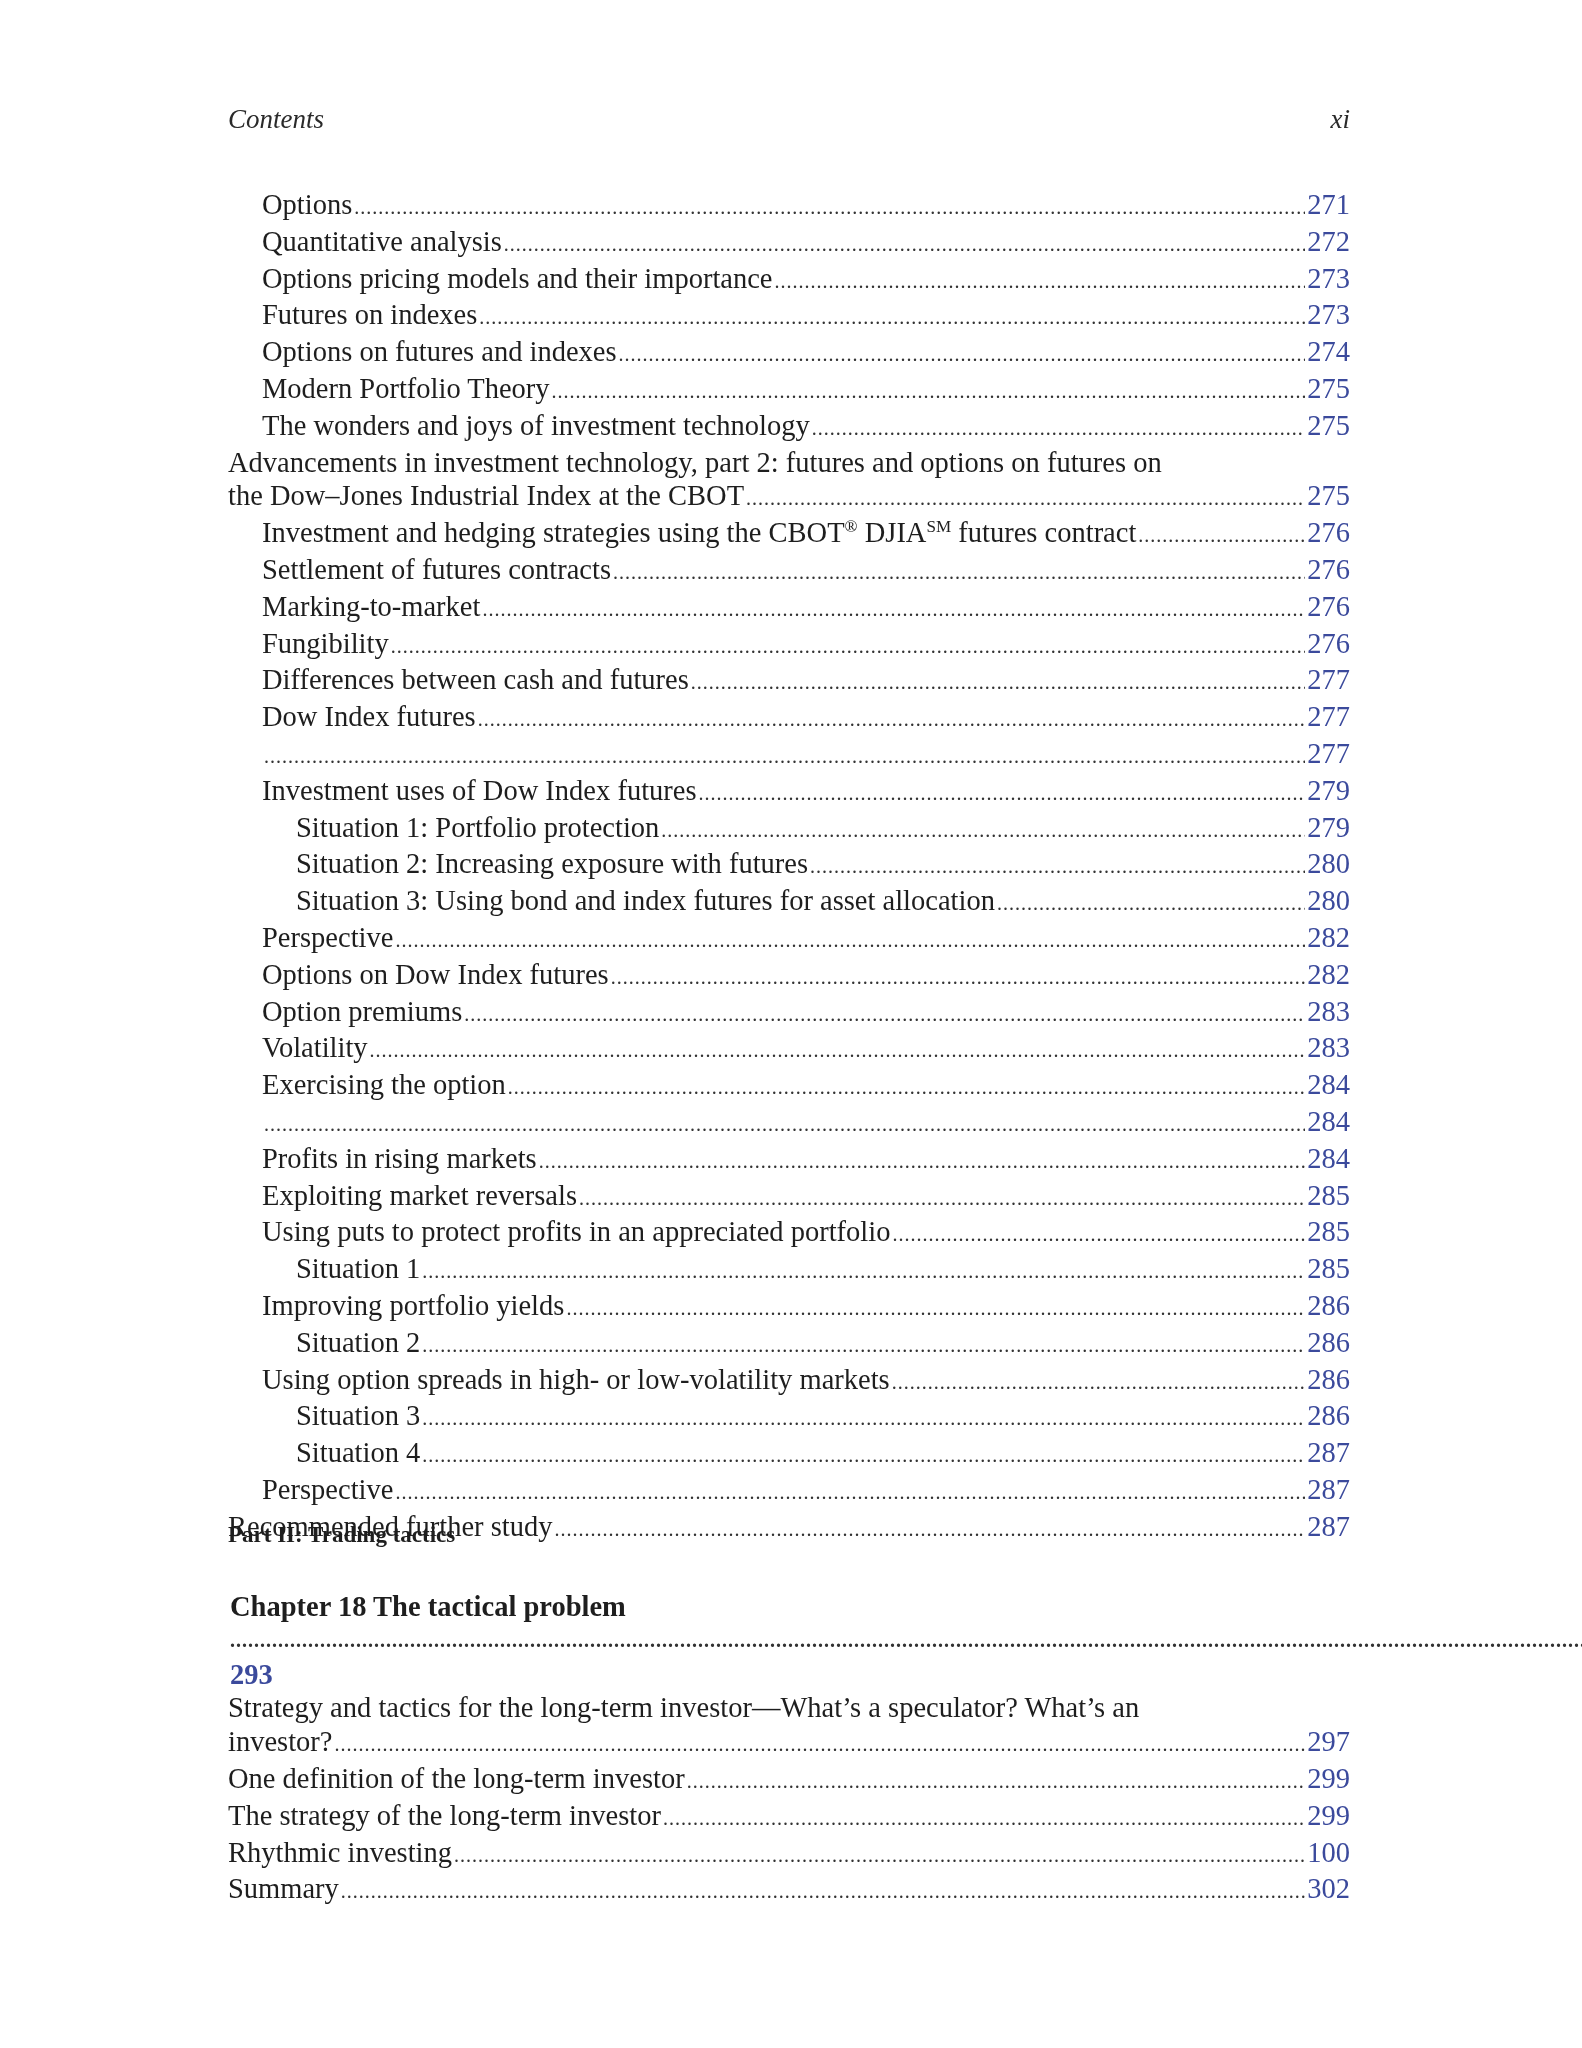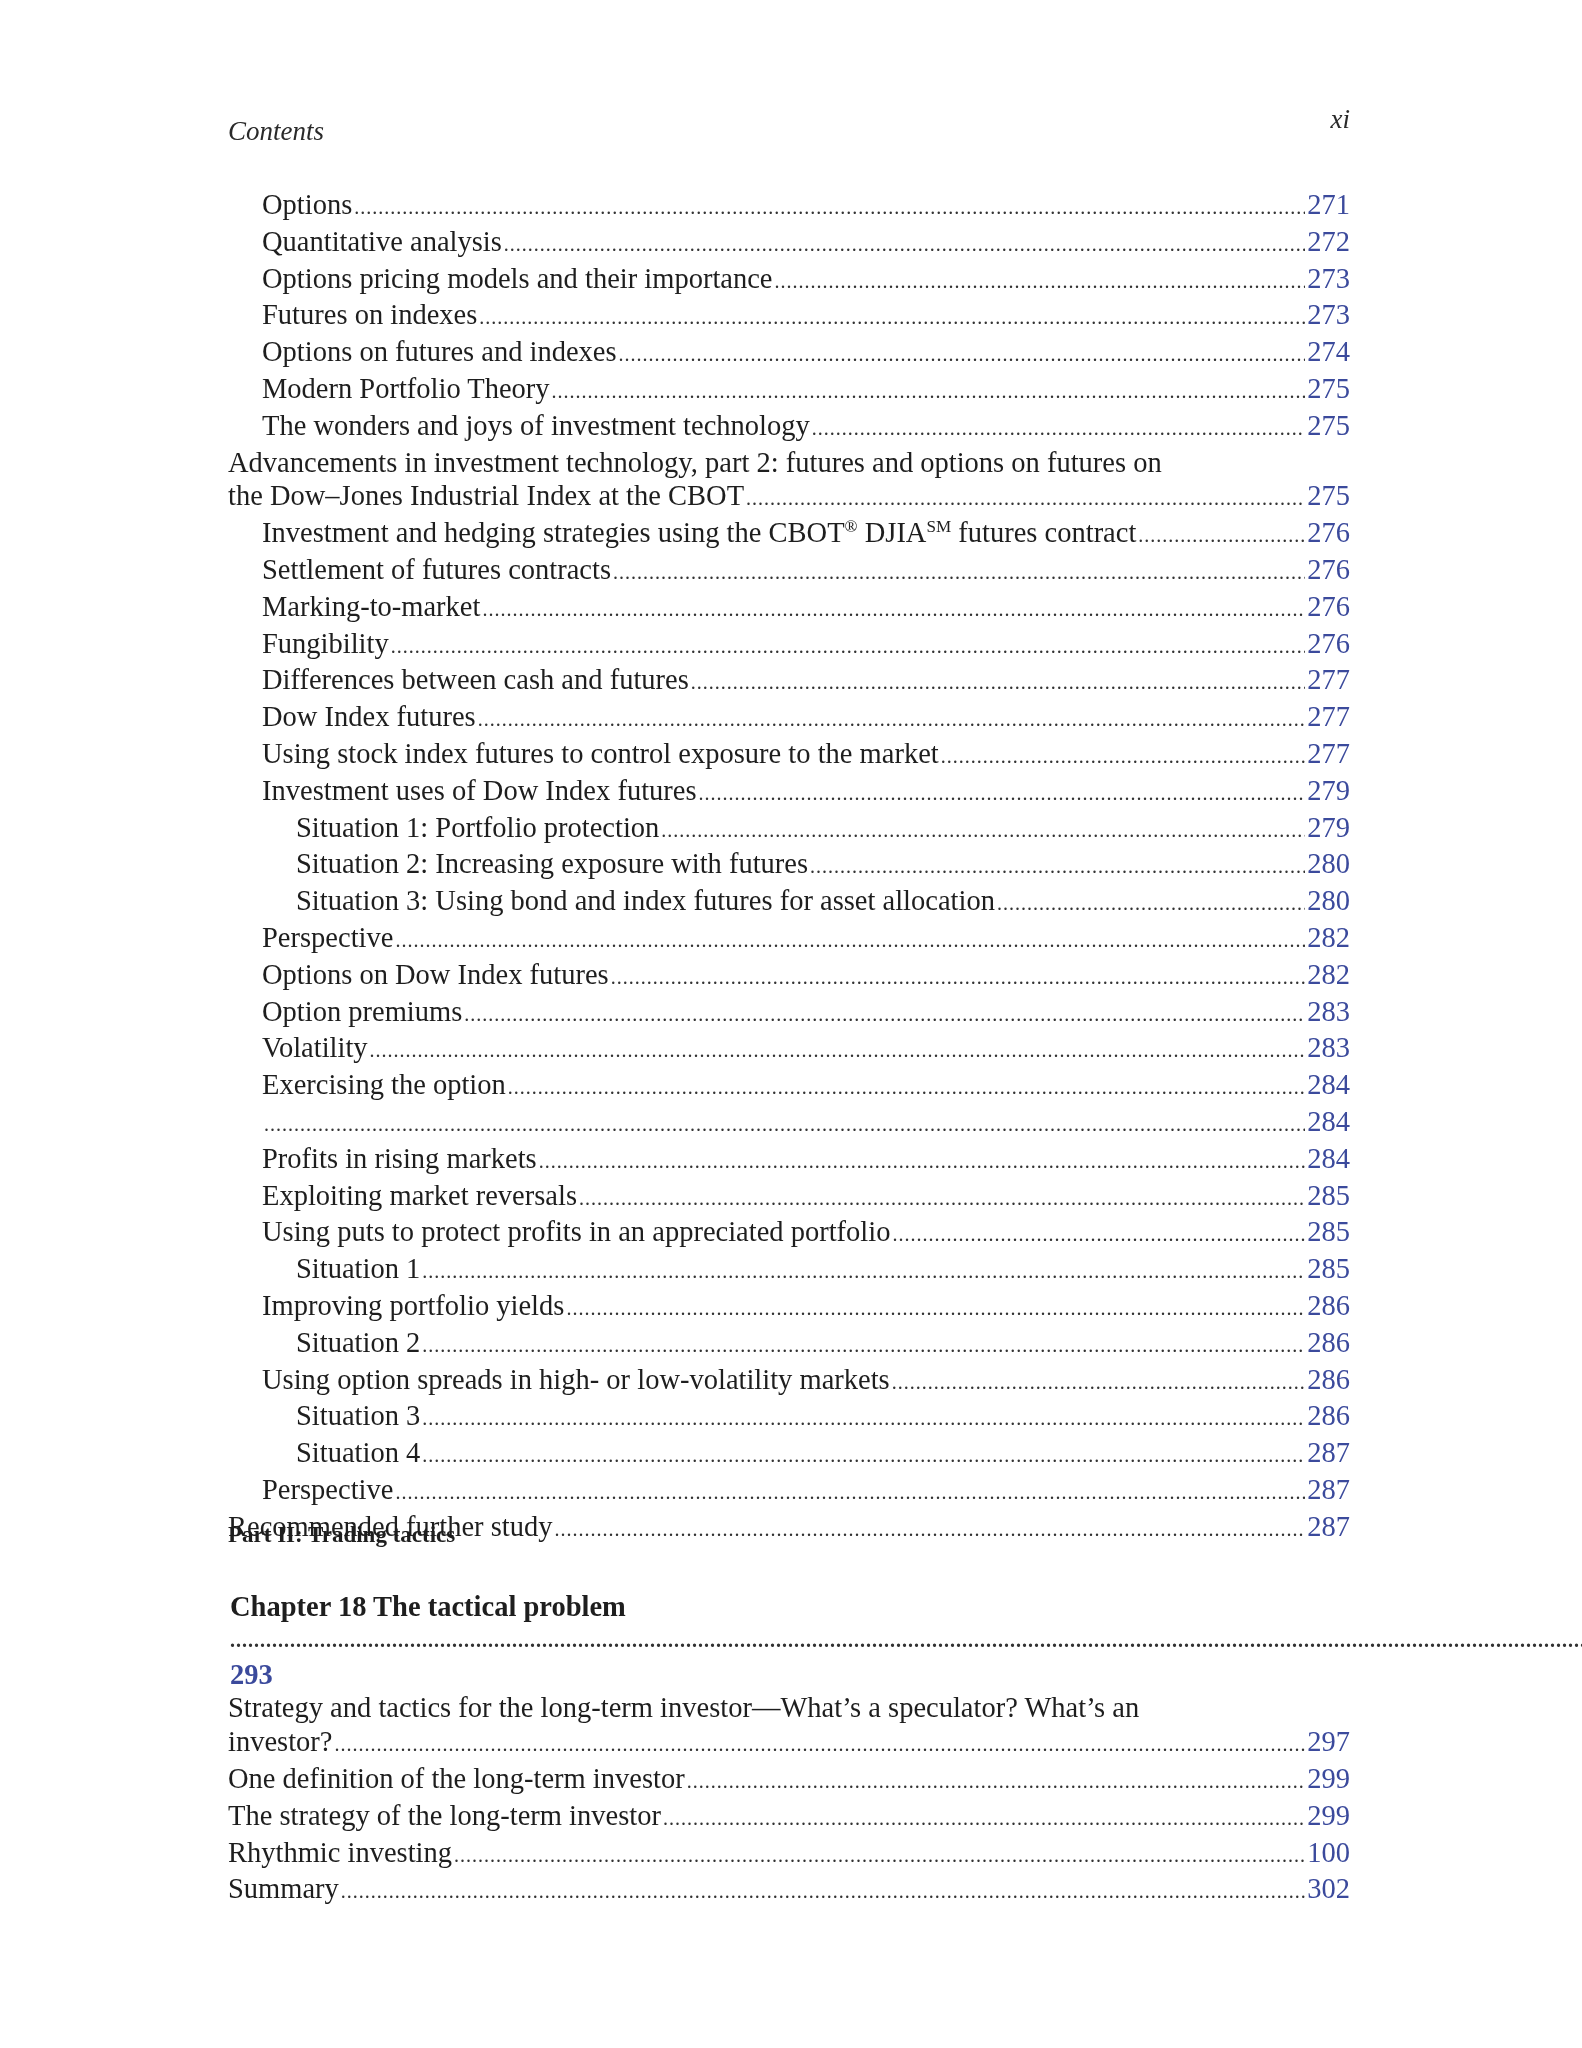--- a/index.html
+++ b/index.html
@@ -1,20 +1,20 @@
 <!DOCTYPE html>
 <html><head>
 <meta charset="utf-8">
 <style>
   html, body { margin: 0; padding: 0; background: #ffffff; }
   body { width: 1582px; height: 2048px; position: relative; overflow: hidden;
          font-family: "DejaVu Serif", "Liberation Serif", serif; color: #1e1e1e; }
   .page-header { position: absolute; top: 104px; left: 228px; width: 1122px; height: 36px;
                  font-family: "Liberation Serif", serif; font-style: italic; font-size: 27px; color: #2a2a2a; }
-  .page-header .title { position: absolute; left: 0; top: 12px; }
+  .page-header .title { position: absolute; left: 0; top: 0; }
   .page-header .pageno { position: absolute; right: 0; top: 0; }
   .toc { position: absolute; left: 228px; top: 188px; width: 1122px;
          font-family: "Liberation Serif", serif; font-size: 28.5px; line-height: 33.8px; }
   .row { display: flex; align-items: baseline; white-space: nowrap; }
   .row.l1 { padding-left: 0; }
   .row.l2 { padding-left: 34px; }
   .row.l3 { padding-left: 68px; text-align: center; }
   .row .label { flex: 0 0 auto; }
   .row .dots { flex: 1 1 auto; overflow: hidden; margin: 0 2px; color: #333; letter-spacing: 1px; font-size: 20px; }
   .row .dots::after { content: "....................................................................................................................................................................................................................................................................................................................."; }
@@ -102,21 +102,20 @@
       <span class="label">Differences between cash and futures</span>
       <span class="dots"></span>
       <span class="pg">277</span>
     </div>
   <div class="row l2">
       <span class="label">Dow Index futures</span>
       <span class="dots"></span>
       <span class="pg">277</span>
     </div>
   <div class="row l2">
-      <span class="label">Using stock index futures to control exposure to the market</span>
       <span class="dots"></span>
       <span class="pg">277</span>
     </div>
   <div class="row l2">
       <span class="label">Investment uses of Dow Index futures</span>
       <span class="dots"></span>
       <span class="pg">279</span>
     </div>
   <div class="row l3">
       <span class="label">Situation 1: Portfolio protection</span>

